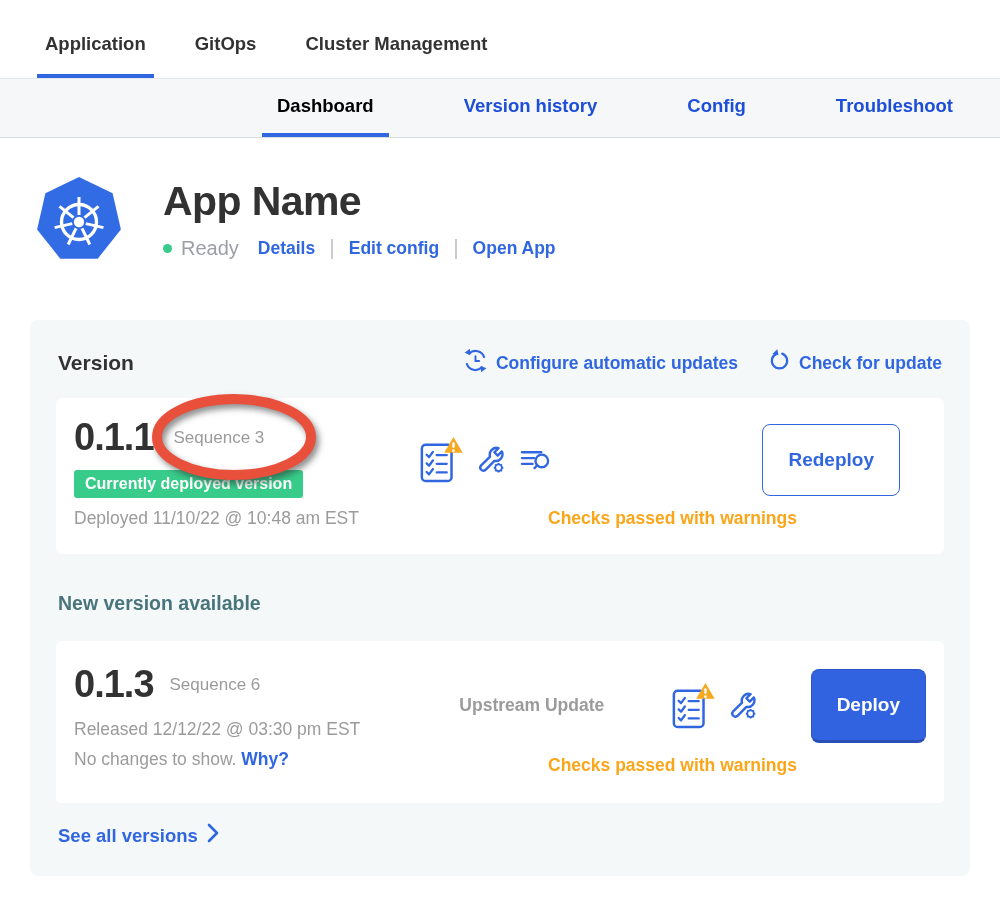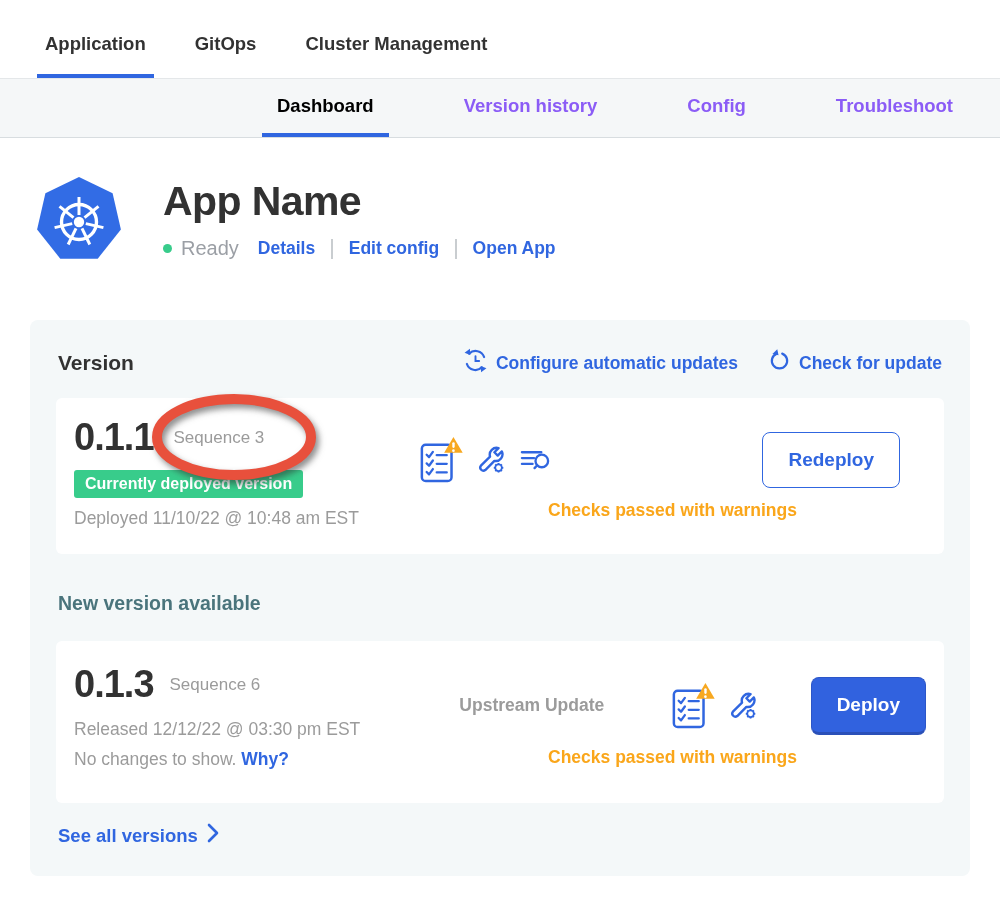--- a/index.html
+++ b/index.html
@@ -11,21 +11,21 @@
     color:#323232;
   }
   
   .top-nav { display:flex; align-items:flex-end; height:78px; padding-left:37px; background:#fff; }
   .top-tab { font-size:18.5px; font-weight:600; color:#323232; padding:0 8px 19px; margin-right:33px;
              border-bottom:4px solid transparent; cursor:pointer; white-space:nowrap; }
   .top-tab.active { font-weight:700; border-bottom-color:#3066E0; }
   
   .sub-nav { height:60px; background:#F5F7F8; border-top:1px solid #E4E7E9; border-bottom:1px solid #D8DDE0;
              display:flex; padding-left:262px; overflow:hidden; }
-  .sub-tab { font-size:18.5px; font-weight:600; color:#8b5cf6; padding:0 15px; margin-right:60px;
+  .sub-tab { font-size:18.5px; font-weight:600; color:#1d4ed8; padding:0 15px; margin-right:60px;
              display:flex; align-items:center; border-bottom:4px solid transparent; white-space:nowrap; cursor:pointer; }
   .sub-tab.active { color:#000000; border-bottom-color:#3066E0; }
   
   .app-header { display:flex; margin:36px 0 0 35px; }
   .app-header-text { margin-left:40px; padding-top:4px; }
   .app-title { font-size:41px; font-weight:700; color:#323232; margin:0; letter-spacing:-0.6px; }
   .status-row { display:flex; align-items:center; margin-top:12px; }
   .status-dot { width:9px; height:9px; border-radius:50%; background:#38CC8B; margin-right:9px; }
   .status-text { font-size:20px; color:#9B9FA5; font-weight:500; margin-right:19px; }
   .hlink { font-size:17.5px; font-weight:700; color:#3066E0; cursor:pointer; white-space:nowrap; }
@@ -45,21 +45,21 @@
   .v-badge { display:inline-block; background:#38CC8B; color:#fff; font-size:16px; font-weight:700;
              padding:5px 11px; border-radius:3px; margin-top:10px; }
   .v-meta { font-size:17.5px; color:#9B9B9B; font-weight:500; margin-top:10px; }
   .why { color:#3066E0; font-weight:700; cursor:pointer; }
   .v-right { flex:1; display:grid; grid-template-columns:1fr auto auto; align-items:center;
              column-gap:26px; row-gap:12px; align-content:center; }
   .v-source { font-size:17.5px; font-weight:700; color:#9B9B9B; text-align:center; white-space:nowrap; }
   .v-icons { display:flex; align-items:center; gap:15px; }
   .v-icon { position:relative; display:flex; cursor:pointer; }
   .v-checks { grid-column:1 / 4; text-align:center; font-size:17.5px; font-weight:700; color:#FAA61A; }
-  .btn { border-radius:8px; font-size:19px; font-weight:700; padding:16px 25px; cursor:pointer;
+  .btn { border-radius:8px; font-size:19px; font-weight:700; padding:24px 25px; cursor:pointer;
          font-family:"Liberation Sans", sans-serif; white-space:nowrap;margin-left:28px; }
   .btn-outline { background:#fff; border:1.5px solid #3066E0; color:#3066E0; }
   .btn-primary { background:#3162DF; border:1px solid #2C56C8; border-bottom:3px solid #2A50B8; color:#fff; }
   .new-heading { font-size:19.5px; font-weight:700; color:#4A747C; margin:38px 2px 26px; }
   .see-all { display:flex; align-items:center; gap:9px; color:#3066E0; font-size:18.5px; font-weight:700;
              margin:20px 2px 2px; cursor:pointer; width:max-content; }
   
   .annotation-ellipse { position:absolute; left:83px; top:-13px; pointer-events:none;
                         filter:drop-shadow(3px 4px 3px rgba(45,45,45,0.55)); }
 </style>

